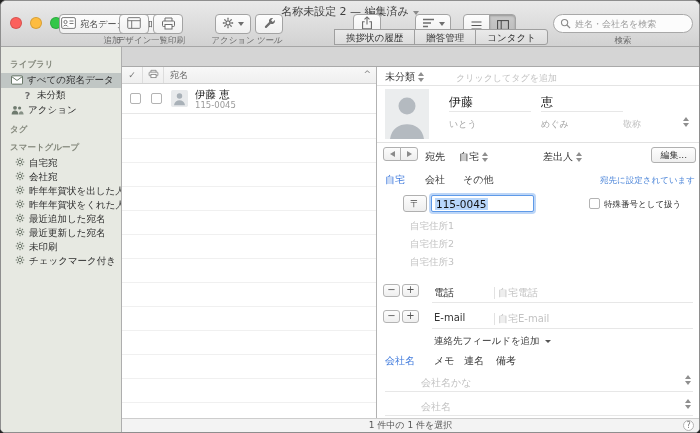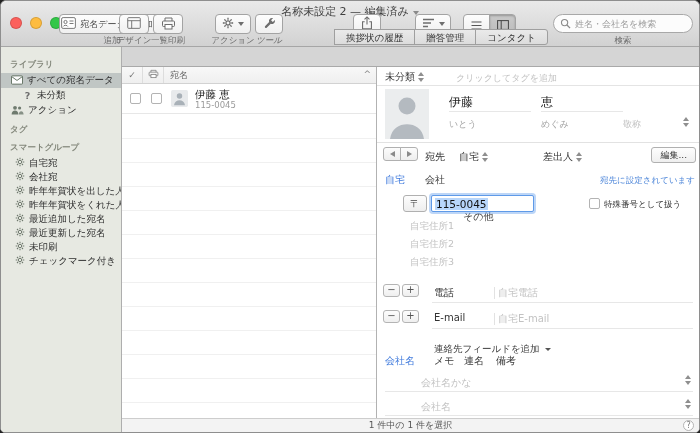--- a/index.html
+++ b/index.html
@@ -408,21 +408,21 @@
           <i class="d"></i>
         </span></span>
     <span class="abs" style="left:166px;top:83px;color:#333;"><span>差出人</span>&nbsp;<span class="stp">
           <i class="u"></i>
           <i class="d"></i>
         </span></span>
     <div class="edit-btn">編集...</div>
 
     <span class="abs blue" style="left:8px;top:106px;">自宅</span>
     <span class="abs graytab" style="left:48px;top:106px;">会社</span>
-    <span class="abs graytab" style="left:86px;top:106px;margin-top:37px;">その他</span>
+    <span class="abs graytab" style="left:86px;top:106px;">その他</span>
     <span class="abs" style="right:4px;top:108px;font-size:8.5px;color:#4d86d9;">宛先に設定されています</span>
 
     <div class="postal-btn">〒</div>
     <div class="postal-input">
         <span class="sel">115-0045</span>
       </div>
     <span class="cb abs" style="left:212px;top:131px;"></span>
     <span class="abs" style="left:227px;top:132px;font-size:8.5px;color:#2e2e2e;">特殊番号として扱う</span>
 
     <span class="abs ph" style="left:33px;top:153px;font-size:9.5px;">自宅住所1</span>
@@ -437,21 +437,21 @@
     <span class="abs ph" style="left:121px;top:219px;">自宅電話</span>
     <div class="fieldline" style="left:55px;right:6px;top:235px;"></div>
 
     <div class="mini-btn" style="left:6px;top:243px;">−</div>
     <div class="mini-btn" style="left:25px;top:243px;">+</div>
     <span class="abs" style="left:57px;top:245px;color:#333;">E-mail</span>
     <span class="vline" style="left:117px;top:246px;"></span>
     <span class="abs ph" style="left:121px;top:245px;">自宅E-mail</span>
     <div class="fieldline" style="left:55px;right:6px;top:261px;"></div>
 
-    <span class="abs" style="left:57px;top:268px;font-size:9.5px;color:#3c3c3c;margin-top:8px;"><span>連絡先フィールドを追加</span><span class="addchev"></span></span>
+    <span class="abs" style="left:57px;top:268px;font-size:9.5px;color:#3c3c3c;"><span>連絡先フィールドを追加</span><span class="addchev"></span></span>
 
     <span class="abs blue" style="left:8px;top:287px;">会社名</span>
     <span class="abs graytab" style="left:57px;top:287px;text-align:right;">メモ</span>
     <span class="abs graytab" style="left:87px;top:287px;">連名</span>
     <span class="abs graytab" style="left:119px;top:287px;">備考</span>
 
     <span class="abs ph" style="left:44px;top:309px;">会社名かな</span>
     <span class="abs stp" style="right:8px;top:308px;">
         <i class="u"></i>
         <i class="d"></i>

